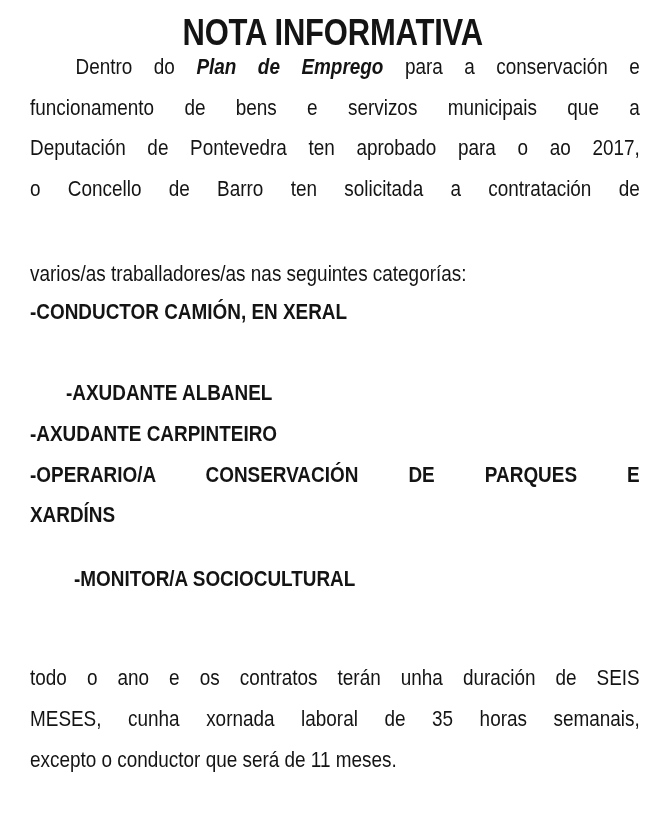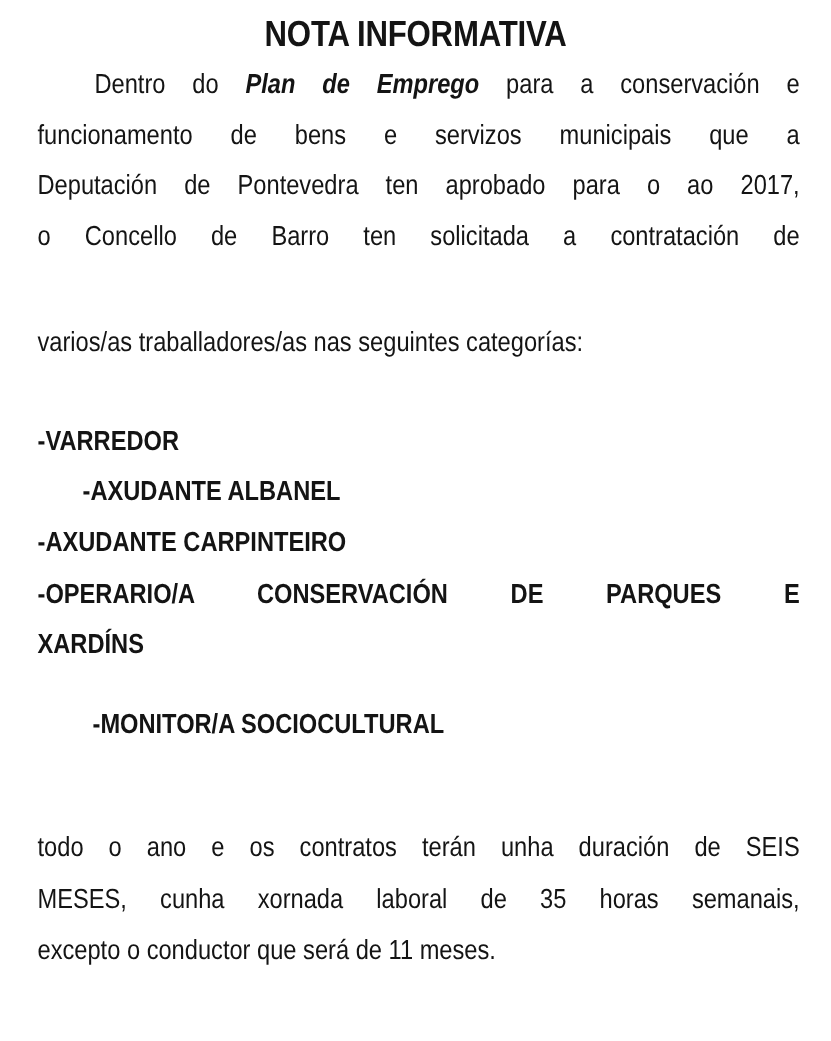--- a/index.html
+++ b/index.html
@@ -1,20 +1,20 @@
 <!DOCTYPE html>
 <html><head>
 <meta charset="utf-8">
 <style>
   html, body { margin: 0; padding: 0; background: #ffffff; }
   body { width: 665px; height: 833px; position: relative; overflow: hidden; color: #141414;
          font-family: "Liberation Sans", sans-serif; }
   .page { position: absolute; left: 0; top: 0; width: 665px; height: 833px; }
   .title { position: absolute; left: 0; top: 12px; width: 665px; text-align: center;
-           font-weight: bold; font-size: 29px; letter-spacing: -0.2px; }
+           font-weight: bold; font-size: 36px; letter-spacing: -0.2px; }
   .title span { display: inline-block; transform: scaleX(0.86); transform-origin: center; }
   .line { position: absolute; left: 30px; width: 610px; font-size: 22px; line-height: 30px; white-space: nowrap; }
   .line .inner { display: block; width: 709px; transform: scaleX(0.86); transform-origin: left top; }
   .justify .inner { text-align: justify; text-align-last: justify; white-space: normal; }
   .indent .inner { padding-left: 53px; box-sizing: border-box; }
   .bold { font-weight: bold; }
   .emph { font-weight: bold; font-style: italic; }
 </style>
 </head>
 <body>
@@ -38,22 +38,22 @@
   <div class="line justify" style="top:133px;">
     <span class="inner">Deputación de Pontevedra ten aprobado para o ao 2017,</span>
   </div>
   <div class="line justify" style="top:174px;">
     <span class="inner">o Concello de Barro ten solicitada a contratación de</span>
   </div>
   <div class="line" style="top:215px;margin-top:44px;">
     <span class="inner">varios/as traballadores/as nas seguintes categorías:</span>
   </div>
 
-  <div class="line bold" style="top:338px;">
-    <span class="inner">-VARREDOR</span>
+  <div class="line bold" style="top:297px;">
+    <span class="inner">-CONDUCTOR CAMIÓN, EN XERAL</span>
   </div>
   <div class="line bold" style="top:378px;margin-left:36px;">
     <span class="inner">-AXUDANTE ALBANEL</span>
   </div>
   <div class="line bold" style="top:419px;">
     <span class="inner">-AXUDANTE CARPINTEIRO</span>
   </div>
   <div class="line bold justify" style="top:460px;">
     <span class="inner">-OPERARIO/A CONSERVACIÓN DE PARQUES E</span>
   </div>

